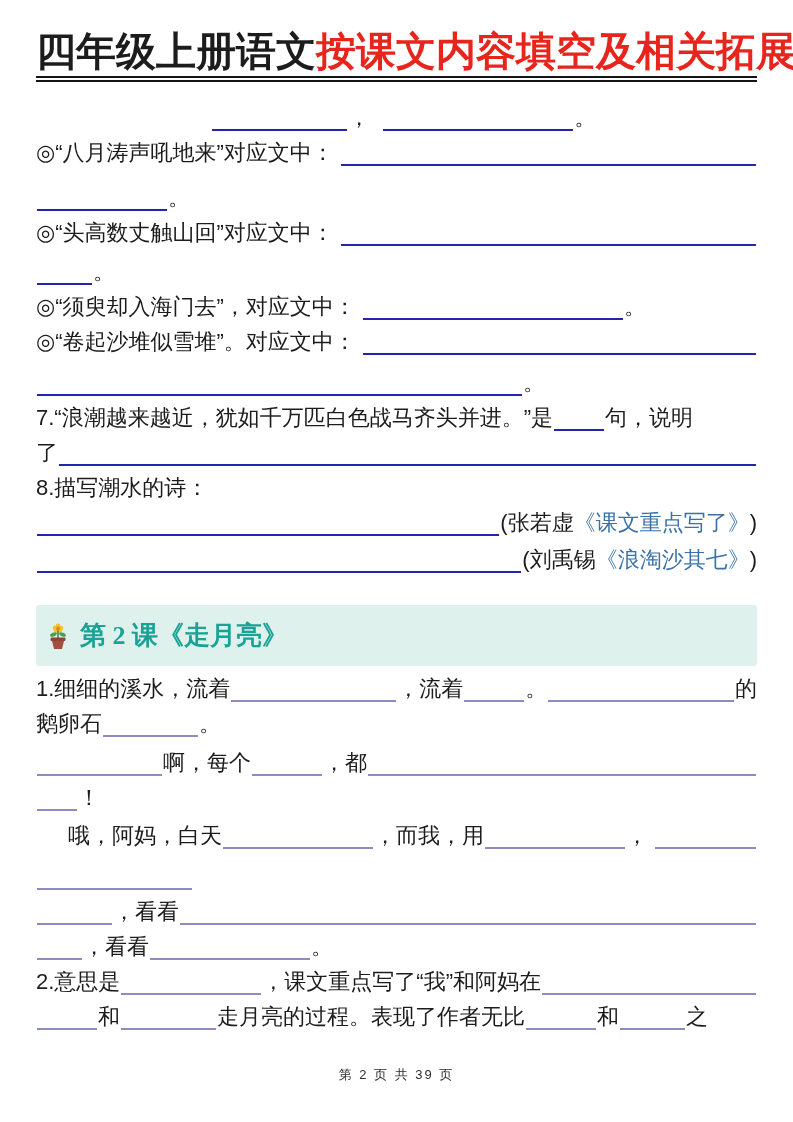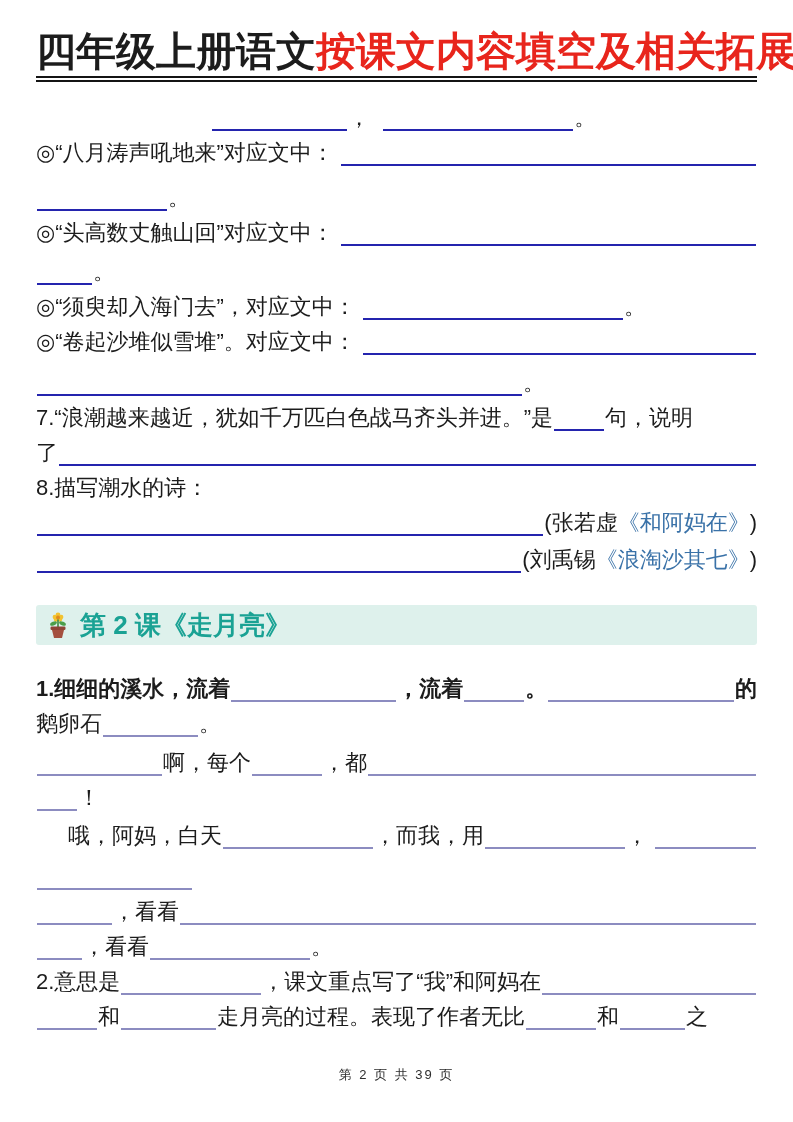--- a/index.html
+++ b/index.html
@@ -33,24 +33,25 @@
     display:inline-block;height:26px;
     border-bottom:2px solid #2424ae;
     margin:0 1px 4px 1px;
   }
   .blank.fill{flex:1 1 auto;min-width:20px;}
   .sec2-lines .blank{border-bottom-color:#8c8cc0;}
   .blue{color:#3a72a8;}
 
   
   .sec-header{
-    margin-top:28px;height:40px;
+    margin-top:28px;height:61px;
     background:#def1ec;border-radius:3px;
     display:flex;align-items:center;gap:8px;
     padding:0 8px;
+    font-family:Liberation Serif, serif;
   }
   .sec-header .sec-title{
     color:#1aa294;font-size:26px;font-weight:700;
   }
   .flower-icon{display:inline-flex;width:28px;height:30px;}
 
   
   .footer{
     position:absolute;left:0;right:0;bottom:38px;
     text-align:center;font-size:13px;color:#2d2d2d;
@@ -74,21 +75,21 @@
       <div class="line"><span>◎“八月涛声吼地来”对应文中： </span><span class="blank fill"></span></div>
       <div class="line" style="margin-top: 10px;"><span class="blank" style="width: 130px;"></span><span>。</span></div>
       <div class="line"><span>◎“头高数丈触山回”对应文中： </span><span class="blank fill"></span></div>
       <div class="line" style="margin-top: 4px;"><span class="blank" style="width: 55px;"></span><span>。</span></div>
       <div class="line"><span>◎“须臾却入海门去”，对应文中： </span><span class="blank" style="width: 260px;"></span><span>。</span></div>
       <div class="line"><span>◎“卷起沙堆似雪堆”。对应文中： </span><span class="blank fill"></span></div>
       <div class="line" style="margin-top: 6px;"><span class="blank" style="width: 485px;"></span><span>。</span></div>
       <div class="line"><span>7.“浪潮越来越近，犹如千万匹白色战马齐头并进。”是</span><span class="blank" style="width: 50px;"></span><span>句，说明</span></div>
       <div class="line"><span>了</span><span class="blank fill"></span></div>
       <div class="line"><span>8.描写潮水的诗：</span></div>
-      <div class="line"><span class="blank fill"></span><span>(张若虚</span><span class="blue">《和阿妈在》</span><span>)</span></div>
+      <div class="line"><span class="blank fill"></span><span>(张若虚</span><span class="blue">《课文重点写了》</span><span>)</span></div>
       <div class="line" style="margin-top: 2px; align-items: flex-end;"><span class="blank fill"></span><span>(刘禹锡</span><span class="blue">《浪淘沙其七》</span><span>)</span></div>
     </div>
 
   <div class="sec-header">
     <span class="flower-icon">
       <svg viewBox="0 0 28 30" width="28" height="30" aria-hidden="true">
         <circle cx="14" cy="5" r="2.4" fill="#f2c230"></circle>
         <circle cx="10.8" cy="7" r="2.2" fill="#f2c230"></circle>
         <circle cx="17.2" cy="7" r="2.2" fill="#f2c230"></circle>
         <circle cx="12" cy="9.6" r="2.2" fill="#f2c230"></circle>
@@ -98,21 +99,21 @@
         <ellipse cx="9.5" cy="13.5" rx="3.6" ry="1.8" fill="#4a9e4a" transform="rotate(-25 9.5 13.5)"></ellipse>
         <ellipse cx="18.5" cy="13.5" rx="3.6" ry="1.8" fill="#4a9e4a" transform="rotate(25 18.5 13.5)"></ellipse>
         <rect x="6.5" y="16.5" width="15" height="3.4" rx="1.2" fill="#8f4436"></rect>
         <path d="M8 19.9 L20 19.9 L18 28 L10 28 Z" fill="#a4503f"></path>
       </svg>
     </span>
     <span class="sec-title">第 2 课《走月亮》</span>
   </div>
 
   <div class="sec2-lines" id="lines2">
-      <div class="line" style="margin-top: 26px; font-weight: bold;"><span>1.细细的溪水，流着</span><span class="blank" style="width: 165px;"></span><span>，流着</span><span class="blank" style="width: 60px;"></span><span>。</span><span class="blank fill"></span><span>的</span></div>
+      <div class="line" style="margin-top: 5px;"><span>1.细细的溪水，流着</span><span class="blank" style="width: 165px;"></span><span>，流着</span><span class="blank" style="width: 60px;"></span><span>。</span><span class="blank fill"></span><span>的</span></div>
       <div class="line"><span>鹅卵石</span><span class="blank" style="width: 95px;"></span><span>。</span></div>
       <div class="line" style="margin-top: 4px;"><span class="blank" style="width: 125px;"></span><span>啊，每个</span><span class="blank" style="width: 70px;"></span><span>，都</span><span class="blank fill"></span></div>
       <div class="line"><span class="blank" style="width: 40px;"></span><span>！</span></div>
       <div class="line" style="margin-top: 3px; margin-left: 32px;"><span>哦，阿妈，白天</span><span class="blank" style="width: 150px;"></span><span>，而我，用</span><span class="blank" style="width: 140px;"></span><span>， </span><span class="blank fill"></span></div>
       <div class="line" style="margin-top: 6px;"><span class="blank" style="width: 155px;"></span></div>
       <div class="line"><span class="blank" style="width: 75px;"></span><span>，看看</span><span class="blank fill"></span></div>
       <div class="line"><span class="blank" style="width: 45px;"></span><span>，看看</span><span class="blank" style="width: 160px;"></span><span>。</span></div>
       <div class="line"><span>2.</span><span>意思是</span><span class="blank" style="width: 140px;"></span><span>，课文重点写了“我”和阿妈在</span><span class="blank fill"></span></div>
       <div class="line"><span class="blank" style="width: 60px;"></span><span>和</span><span class="blank" style="width: 95px;"></span><span>走月亮的过程。表现了作者无比</span><span class="blank" style="width: 70px;"></span><span>和</span><span class="blank" style="width: 65px;"></span><span>之</span></div>
     </div>

